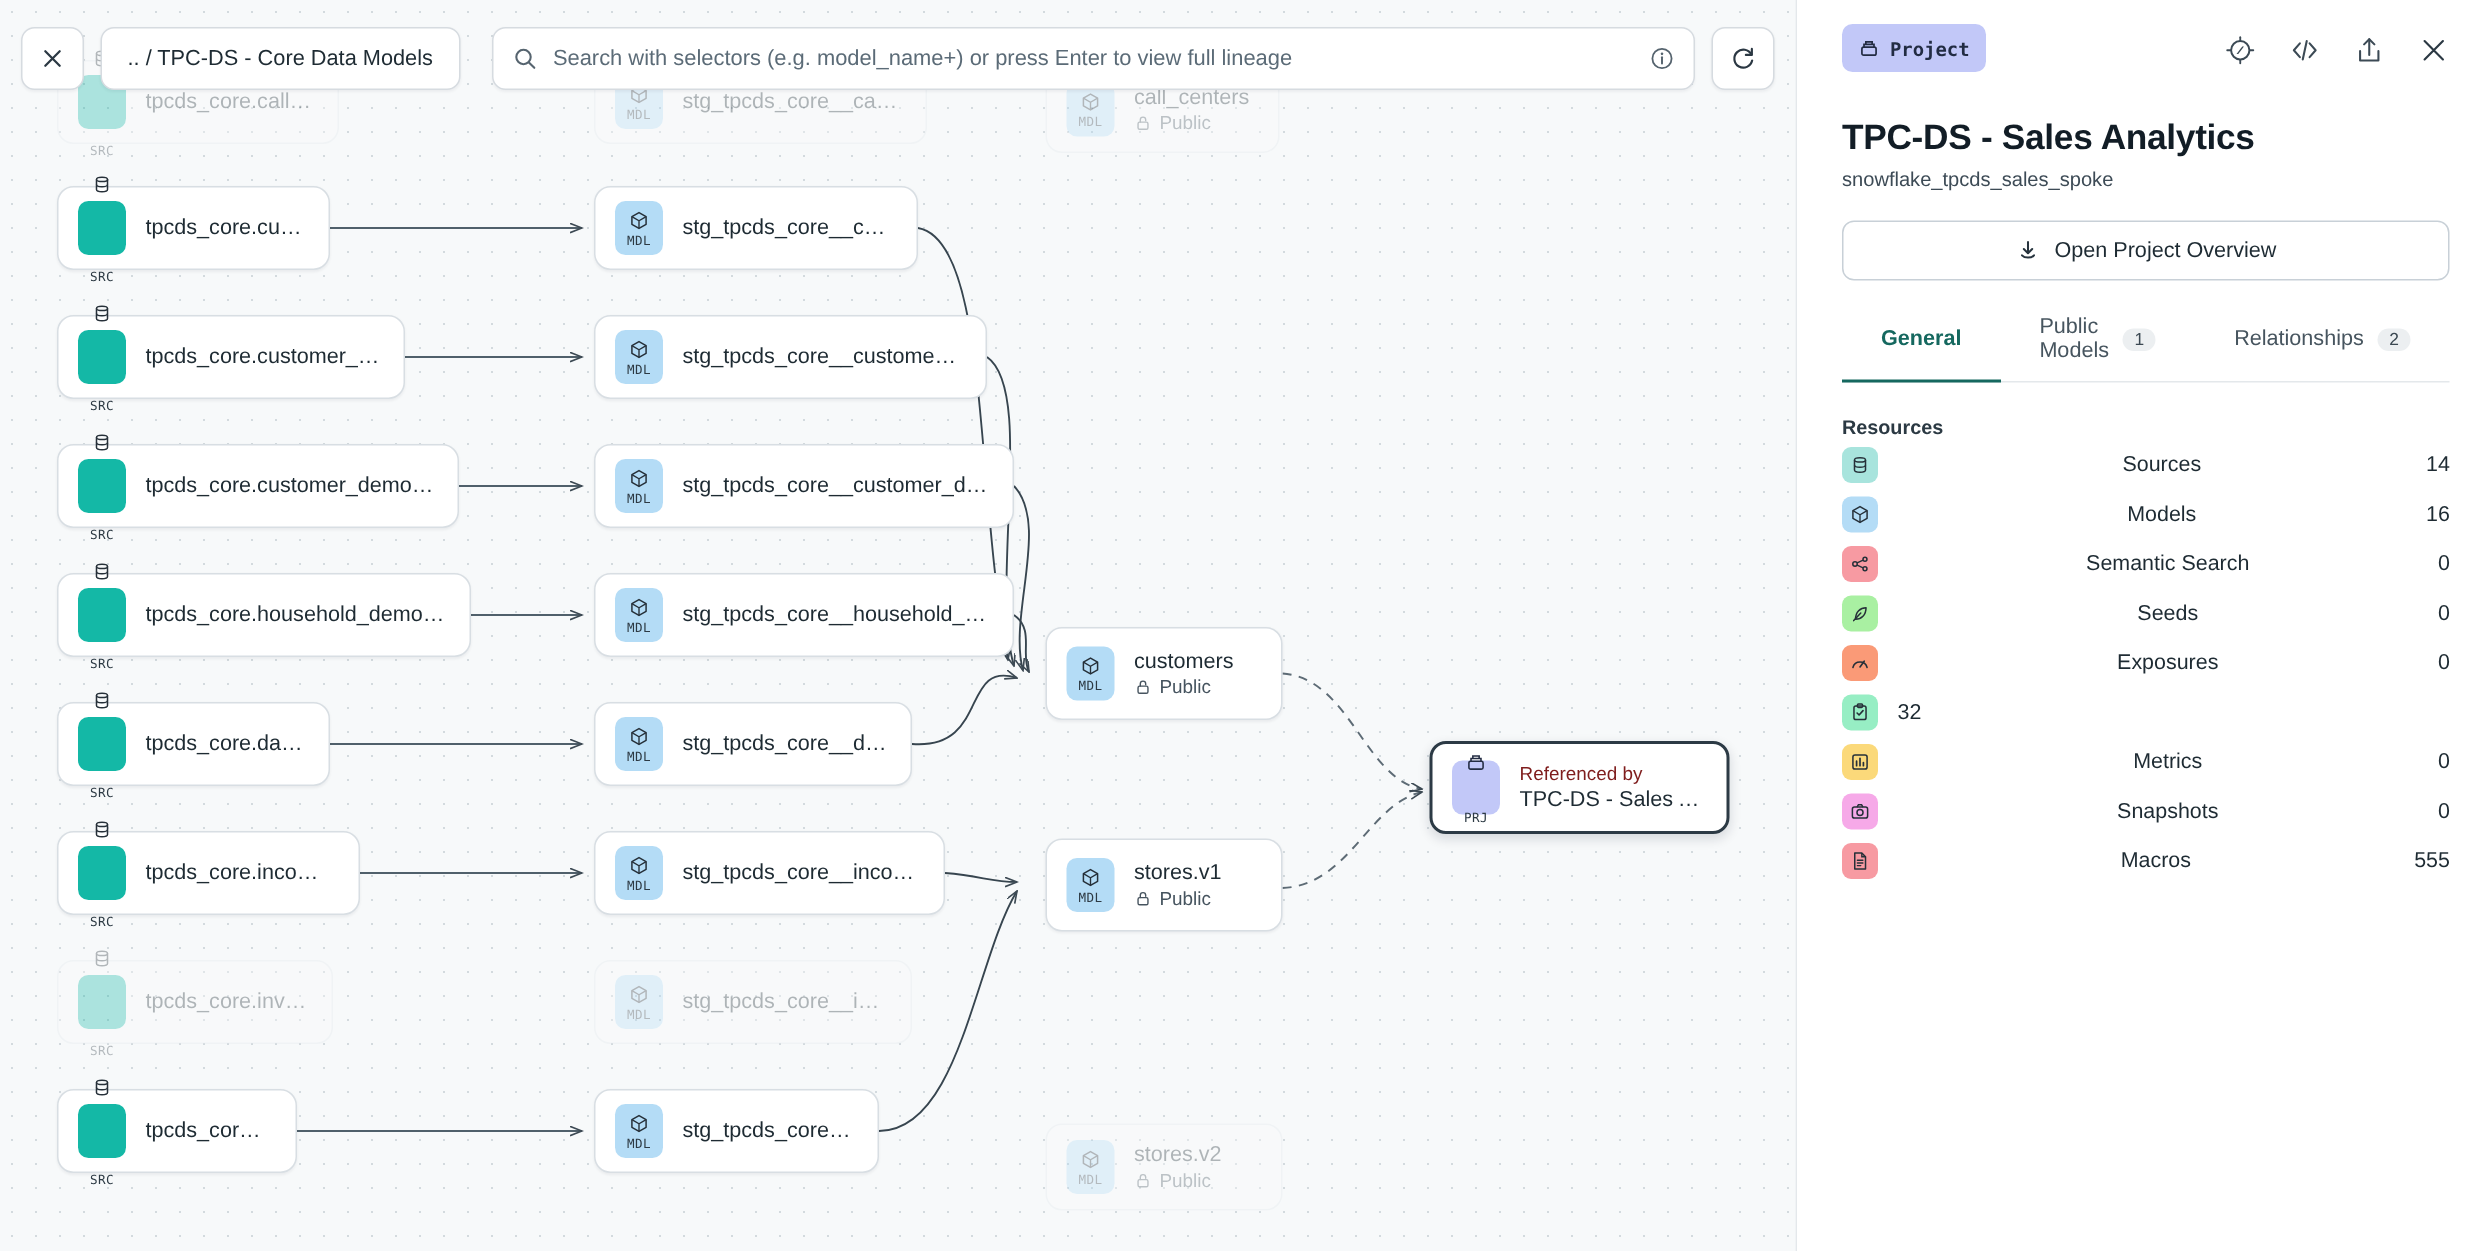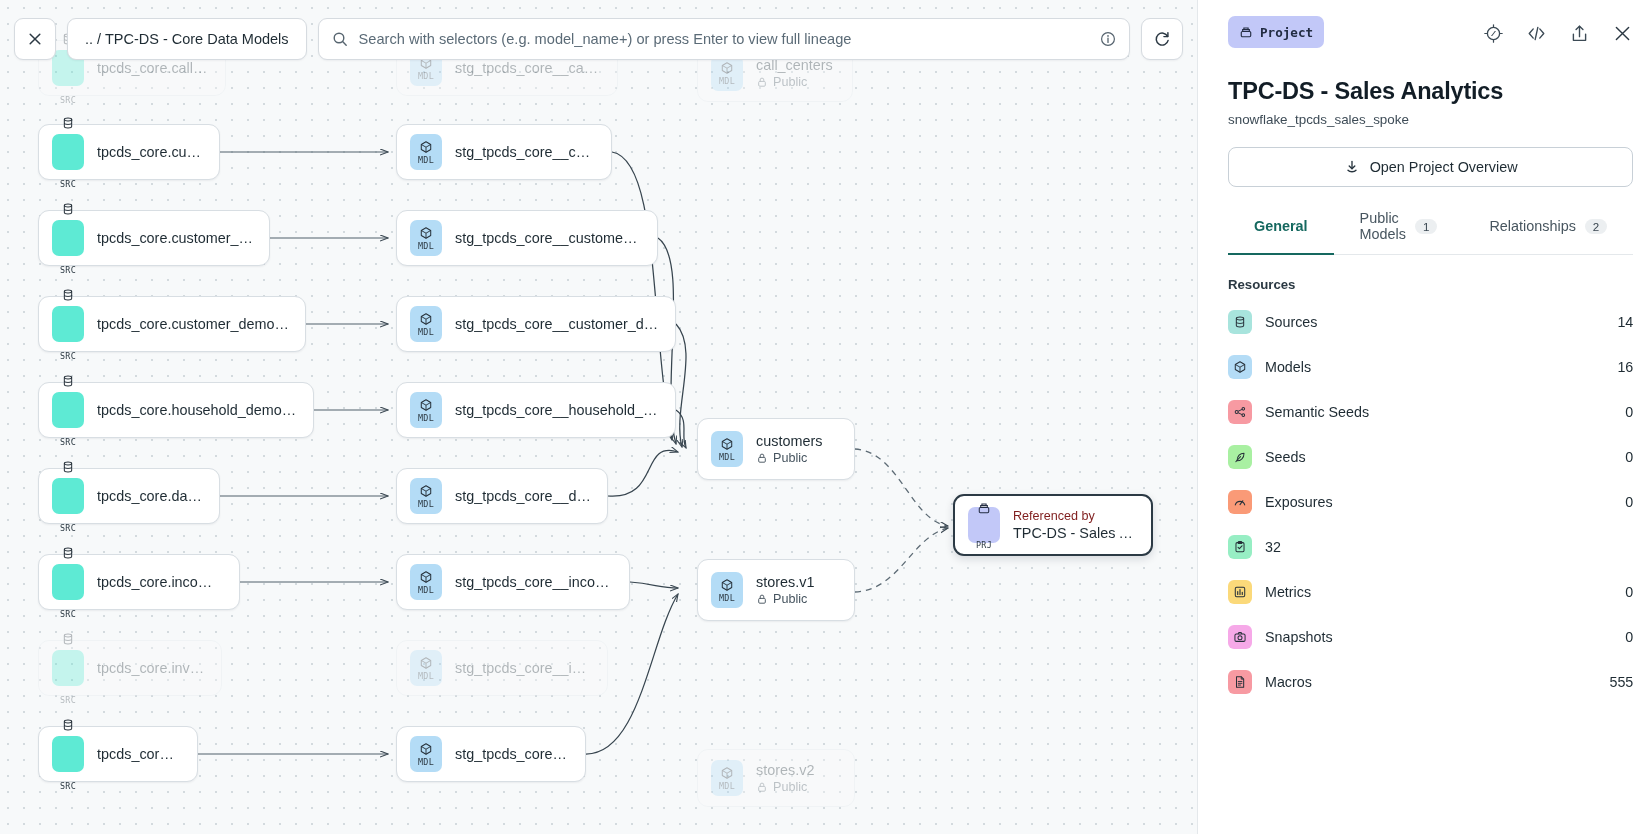--- a/index.html
+++ b/index.html
@@ -51,20 +51,21 @@
     flex: 1 1 auto;
     height: 42px;
     background: #fff;
     border: 1px solid #d6dbe0;
     border-radius: 9px;
     display: flex; align-items: center;
     padding: 0 13px 0 13px;
     gap: 11px;
     box-shadow: 0 1px 2px rgba(16,24,40,.05);
     max-width: 880px;
+    margin-left: 10px;
   }
   #search-input-txt {
     flex: 1; font-size: 14.6px; color: #5b6b77;
     cursor: text; user-select: none;
   }
   #refresh-btn { width: 42px; }
 
   
   .node {
     position: absolute;
@@ -95,21 +96,21 @@
     align-items: center; justify-content: center;
     flex: 0 0 32px;
     gap: 0px;
   }
   .badge .bico { line-height: 0; }
   .badge .btxt {
     font-family: "DejaVu Sans Mono", monospace;
     font-size: 8.4px; letter-spacing: .3px;
     color: #2d3a44; margin-top: 1px;
   }
-  .badge.src { background: #5eead4; gap: 48px; }
+  .badge.src { background: #14b8a6; gap: 48px; }
   .badge.mdl { background: #b4dcf6; }
   .badge.prj { background: #c2c8f8; gap: 24px; }
   .ntext { display: flex; flex-direction: column; gap: 2px; min-width: 0; }
   .nlabel {
     font-size: 14.4px; color: #1e2b33;
     white-space: nowrap; overflow: hidden; text-overflow: ellipsis;
   }
   .nsub {
     font-size: 12.6px; color: #46545f;
     display: flex; align-items: center; gap: 5px;
@@ -168,22 +169,23 @@
   .tab.active { color: #15685f; font-weight: 600; border-bottom-color: #15685f; justify-content: center; }
   .tcount {
     background: #eceff1; color: #3b4852;
     border-radius: 9px; padding: 1px 8px; font-size: 11.6px;
   }
   #res-title {
     margin-top: 22px; font-size: 13.2px; font-weight: 700; color: #2b3943;
   }
   .res-row {
     display: flex; align-items: center;
-    height: 31px; margin-top: 14px;
+    height: 31px; margin-top: 2px;
     cursor: pointer;
+    text-align: center;
   }
   .res-ico {
     width: 24px; height: 24px; border-radius: 6px;
     display: flex; align-items: center; justify-content: center;
     flex: 0 0 24px; margin-right: 13px;
   }
   .res-name { font-size: 14.3px; color: #1e2b33; flex: 1; }
   .res-val { font-size: 14.3px; color: #1e2b33; }
 </style>
 </head>
@@ -674,21 +676,21 @@
         <div class="res-row">
           <span class="res-ico" style="background:#f79aa2">
             <svg width="14" height="14" viewBox="0 0 16 16">
               <circle cx="4.2" cy="8" r="1.7" fill="none" stroke="#263039" stroke-width="1.15"></circle>
               <circle cx="11.8" cy="4.4" r="1.5" fill="none" stroke="#263039" stroke-width="1.15"></circle>
               <circle cx="11.8" cy="11.6" r="1.5" fill="none" stroke="#263039" stroke-width="1.15"></circle>
               <path d="M5.8 7.2 L10.4 5" stroke="#263039" stroke-width="1.1"></path>
               <path d="M5.8 8.8 L10.4 11" stroke="#263039" stroke-width="1.1"></path>
             </svg>
           </span>
-          <span class="res-name">Semantic Seeds</span>
+          <span class="res-name">Semantic Search</span>
           <span class="res-val">0</span>
         </div>
         <div class="res-row">
           <span class="res-ico" style="background:#a9f0a2">
             <svg width="14" height="14" viewBox="0 0 16 16">
               <path d="M12.6 3.6 C12.6 9.2 9 12.4 4.6 12.4 C4.6 6.8 8.2 3.6 12.6 3.6 Z" fill="none" stroke="#263039" stroke-width="1.15" stroke-linejoin="round"></path>
               <path d="M3.2 13.4 L8.6 7.6" stroke="#263039" stroke-width="1.15" stroke-linecap="round"></path>
             </svg>
           </span>
           <span class="res-name">Seeds</span>

